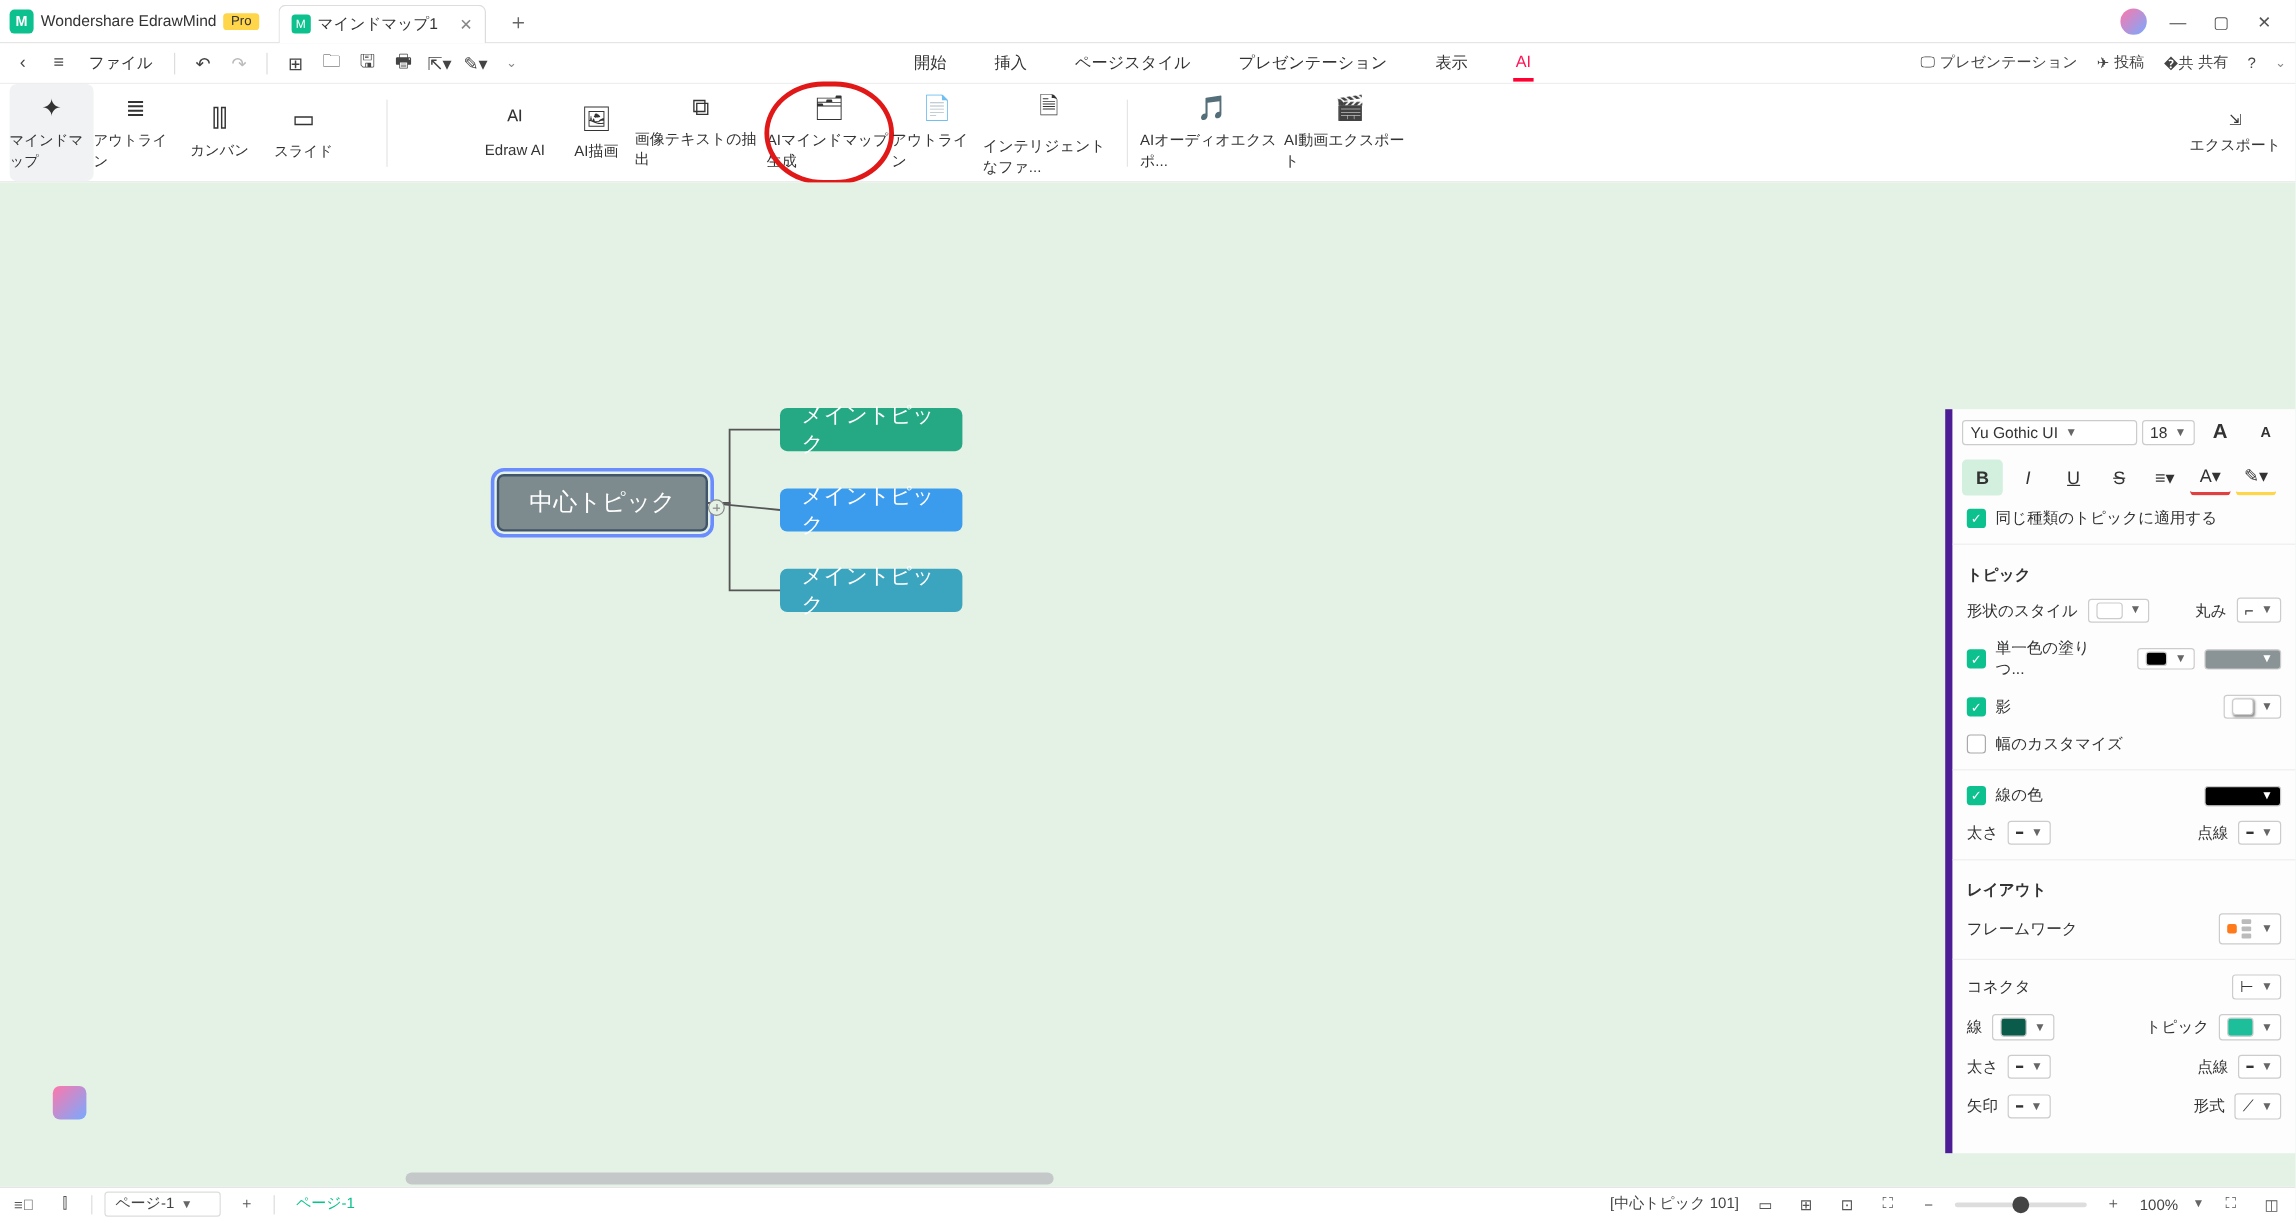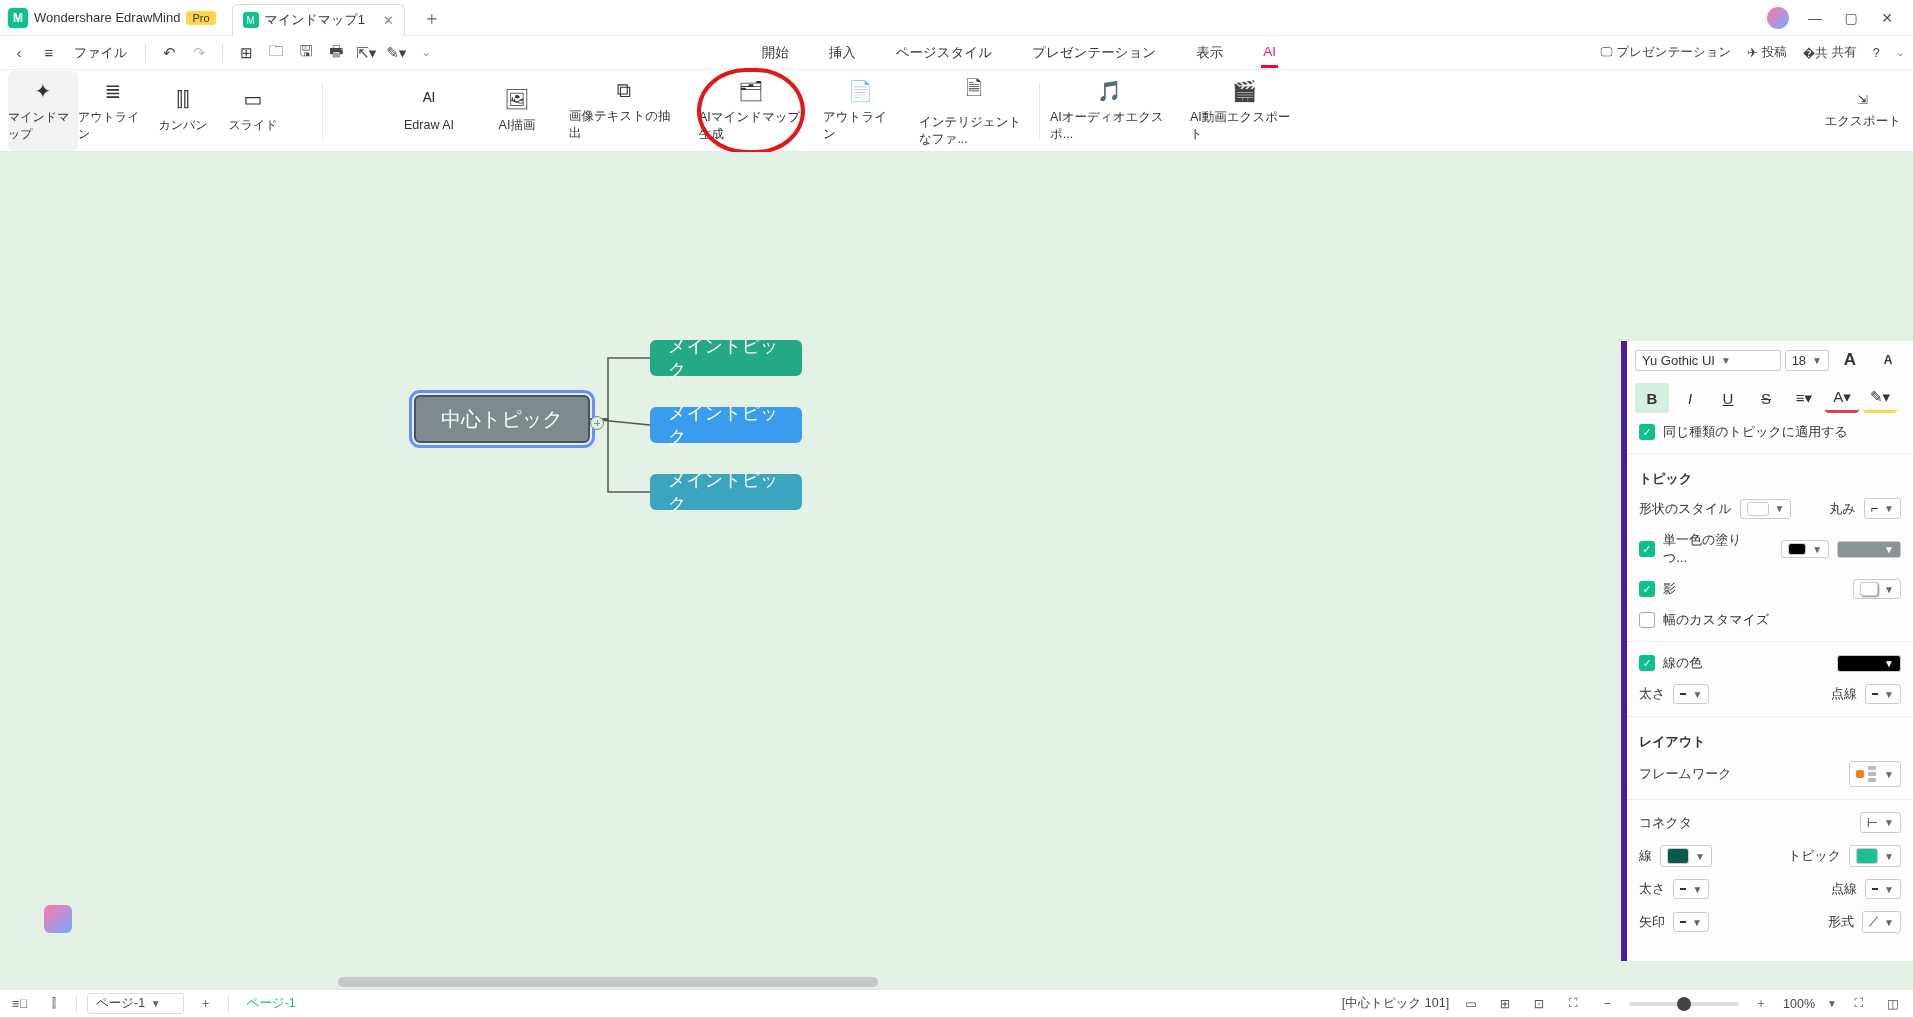--- a/index.html
+++ b/index.html
@@ -30,32 +30,32 @@
 .toolbar2 .right-actions { display:flex;align-items:center;gap:16px;}
 .toolbar2 .right-actions .ract { display:flex;align-items:center;gap:4px;font-size:12.5px;color:#444;cursor:pointer;}
 
 
 .ribbon { height: 82px; display:flex; align-items:center; padding: 0 8px; border-bottom:1px solid #e8e8e8;}
 .ribbon .view-group { display:flex; gap:0; margin-right: 24px;}
 .ribbon .view-btn { width: 70px; display:flex;flex-direction:column;align-items:center;justify-content:center;gap:6px;font-size:12px;color:#333;cursor:pointer;padding:8px 0;}
 .ribbon .view-btn.active { background:#f1f2f4; border-radius:6px;}
 .ribbon .vicon { font-size:20px; color:#333;}
 .ribbon .rsep { width:1px;height:56px;background:#e5e5e5;margin:0 10px;}
-.ribbon .ai-group { display:flex; gap:20px;}
+.ribbon .ai-group { display:flex; gap:0;}
 .ribbon .ai-btn { width: 100px; display:flex;flex-direction:column;align-items:center;justify-content:center;gap:6px;font-size:12.5px;color:#333;cursor:pointer;padding:4px 0;position:relative;}
 .ribbon .ai-btn .aicon { font-size:20px;color:#333;}
 .ribbon .ai-btn.circled::after { content:""; position:absolute; left:-2px; top:-2px; right:-2px; bottom:-2px; border:4px solid #e01818; border-radius:50% / 55%; }
 .ribbon .spacer2 { flex:1;}
 .ribbon .export-btn { display:flex;flex-direction:column;align-items:center;gap:6px;font-size:12.5px;color:#333;cursor:pointer;margin-right:4px;}
 
 
 .main { position:absolute; top:152px; left:0; right:0; bottom:28px; background:#e4f2e6;}
 .canvas { position:absolute; left:0; top:0; right:292px; bottom:0;}
 .node { position:absolute; border-radius:6px; font-size:18px; padding:8px 18px; color:#fff; cursor:move;}
-.center-node { left:414px; top:243px; width:176px; height:48px; background:#7d8b8f; border:2px solid #40546b; outline:3px solid #6b8cff; outline-offset:2px; display:flex;align-items:center;justify-content:center; font-size:20px;}
+.center-node { left:414px; top:243px; width:176px; height:48px; background:#7d8b8f; border:2px solid #40546b; outline:3px solid #6b8cff; outline-offset:2px; display:flex;justify-content:center; font-size:20px;}
 .main-node { width:152px; height:36px; display:flex;align-items:center;justify-content:center;}
 .mn1 { left:650px; top:188px; background:#25a884;}
 .mn2 { left:650px; top:255px; background:#3b9bec;}
 .mn3 { left:650px; top:322px; background:#3ba4bf;}
 svg.connectors { position:absolute; left:0; top:0; width:100%; height:100%; pointer-events:none;}
 .canvas-avatar { position:absolute; left:44px; bottom:56px; width:28px;height:28px;border-radius:6px;background:linear-gradient(135deg,#f7a,#7af);}
 .hscroll { position:absolute; left:338px; bottom:2px; width:540px; height:10px; background:#c5c8c9; border-radius:5px;}
 .port { position:absolute; left:590px; top:264px; width:14px;height:14px;border:1.5px solid #888;border-radius:50%;background:#e4f2e6;}
 .port::before,.port::after{content:"";position:absolute;background:#888;}
 .port::before{left:3px;right:3px;top:6px;height:1px;}

